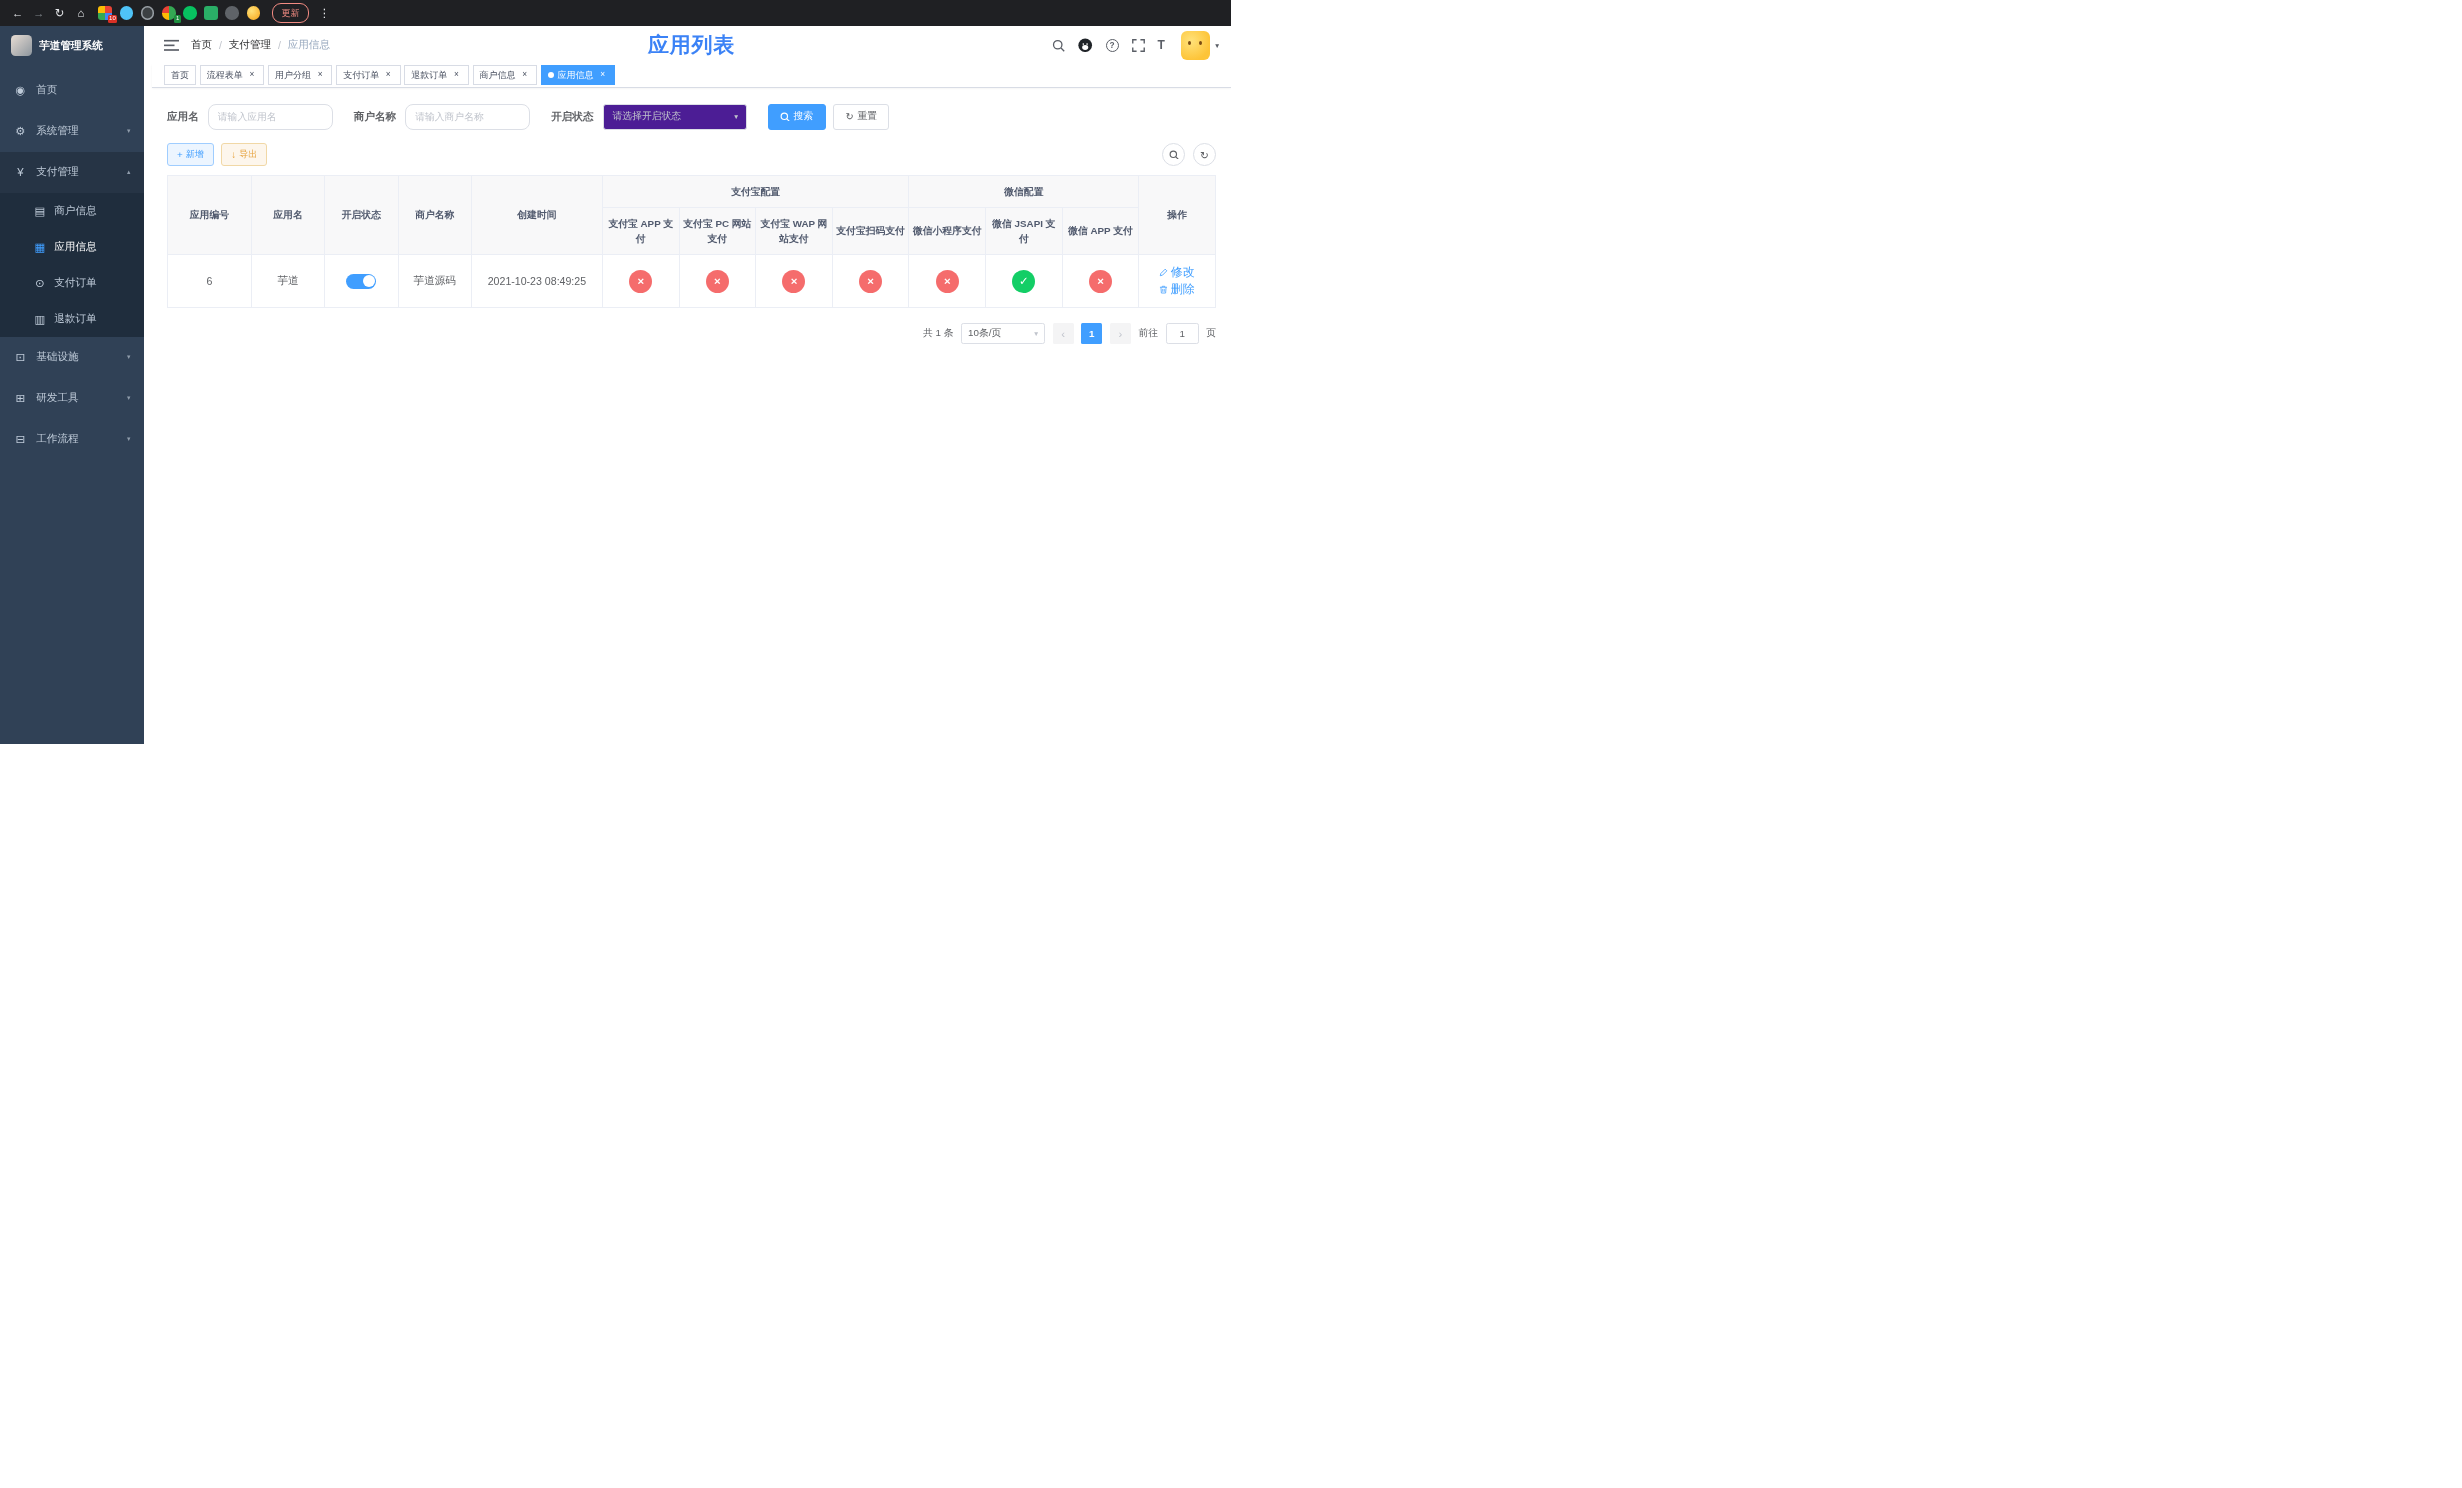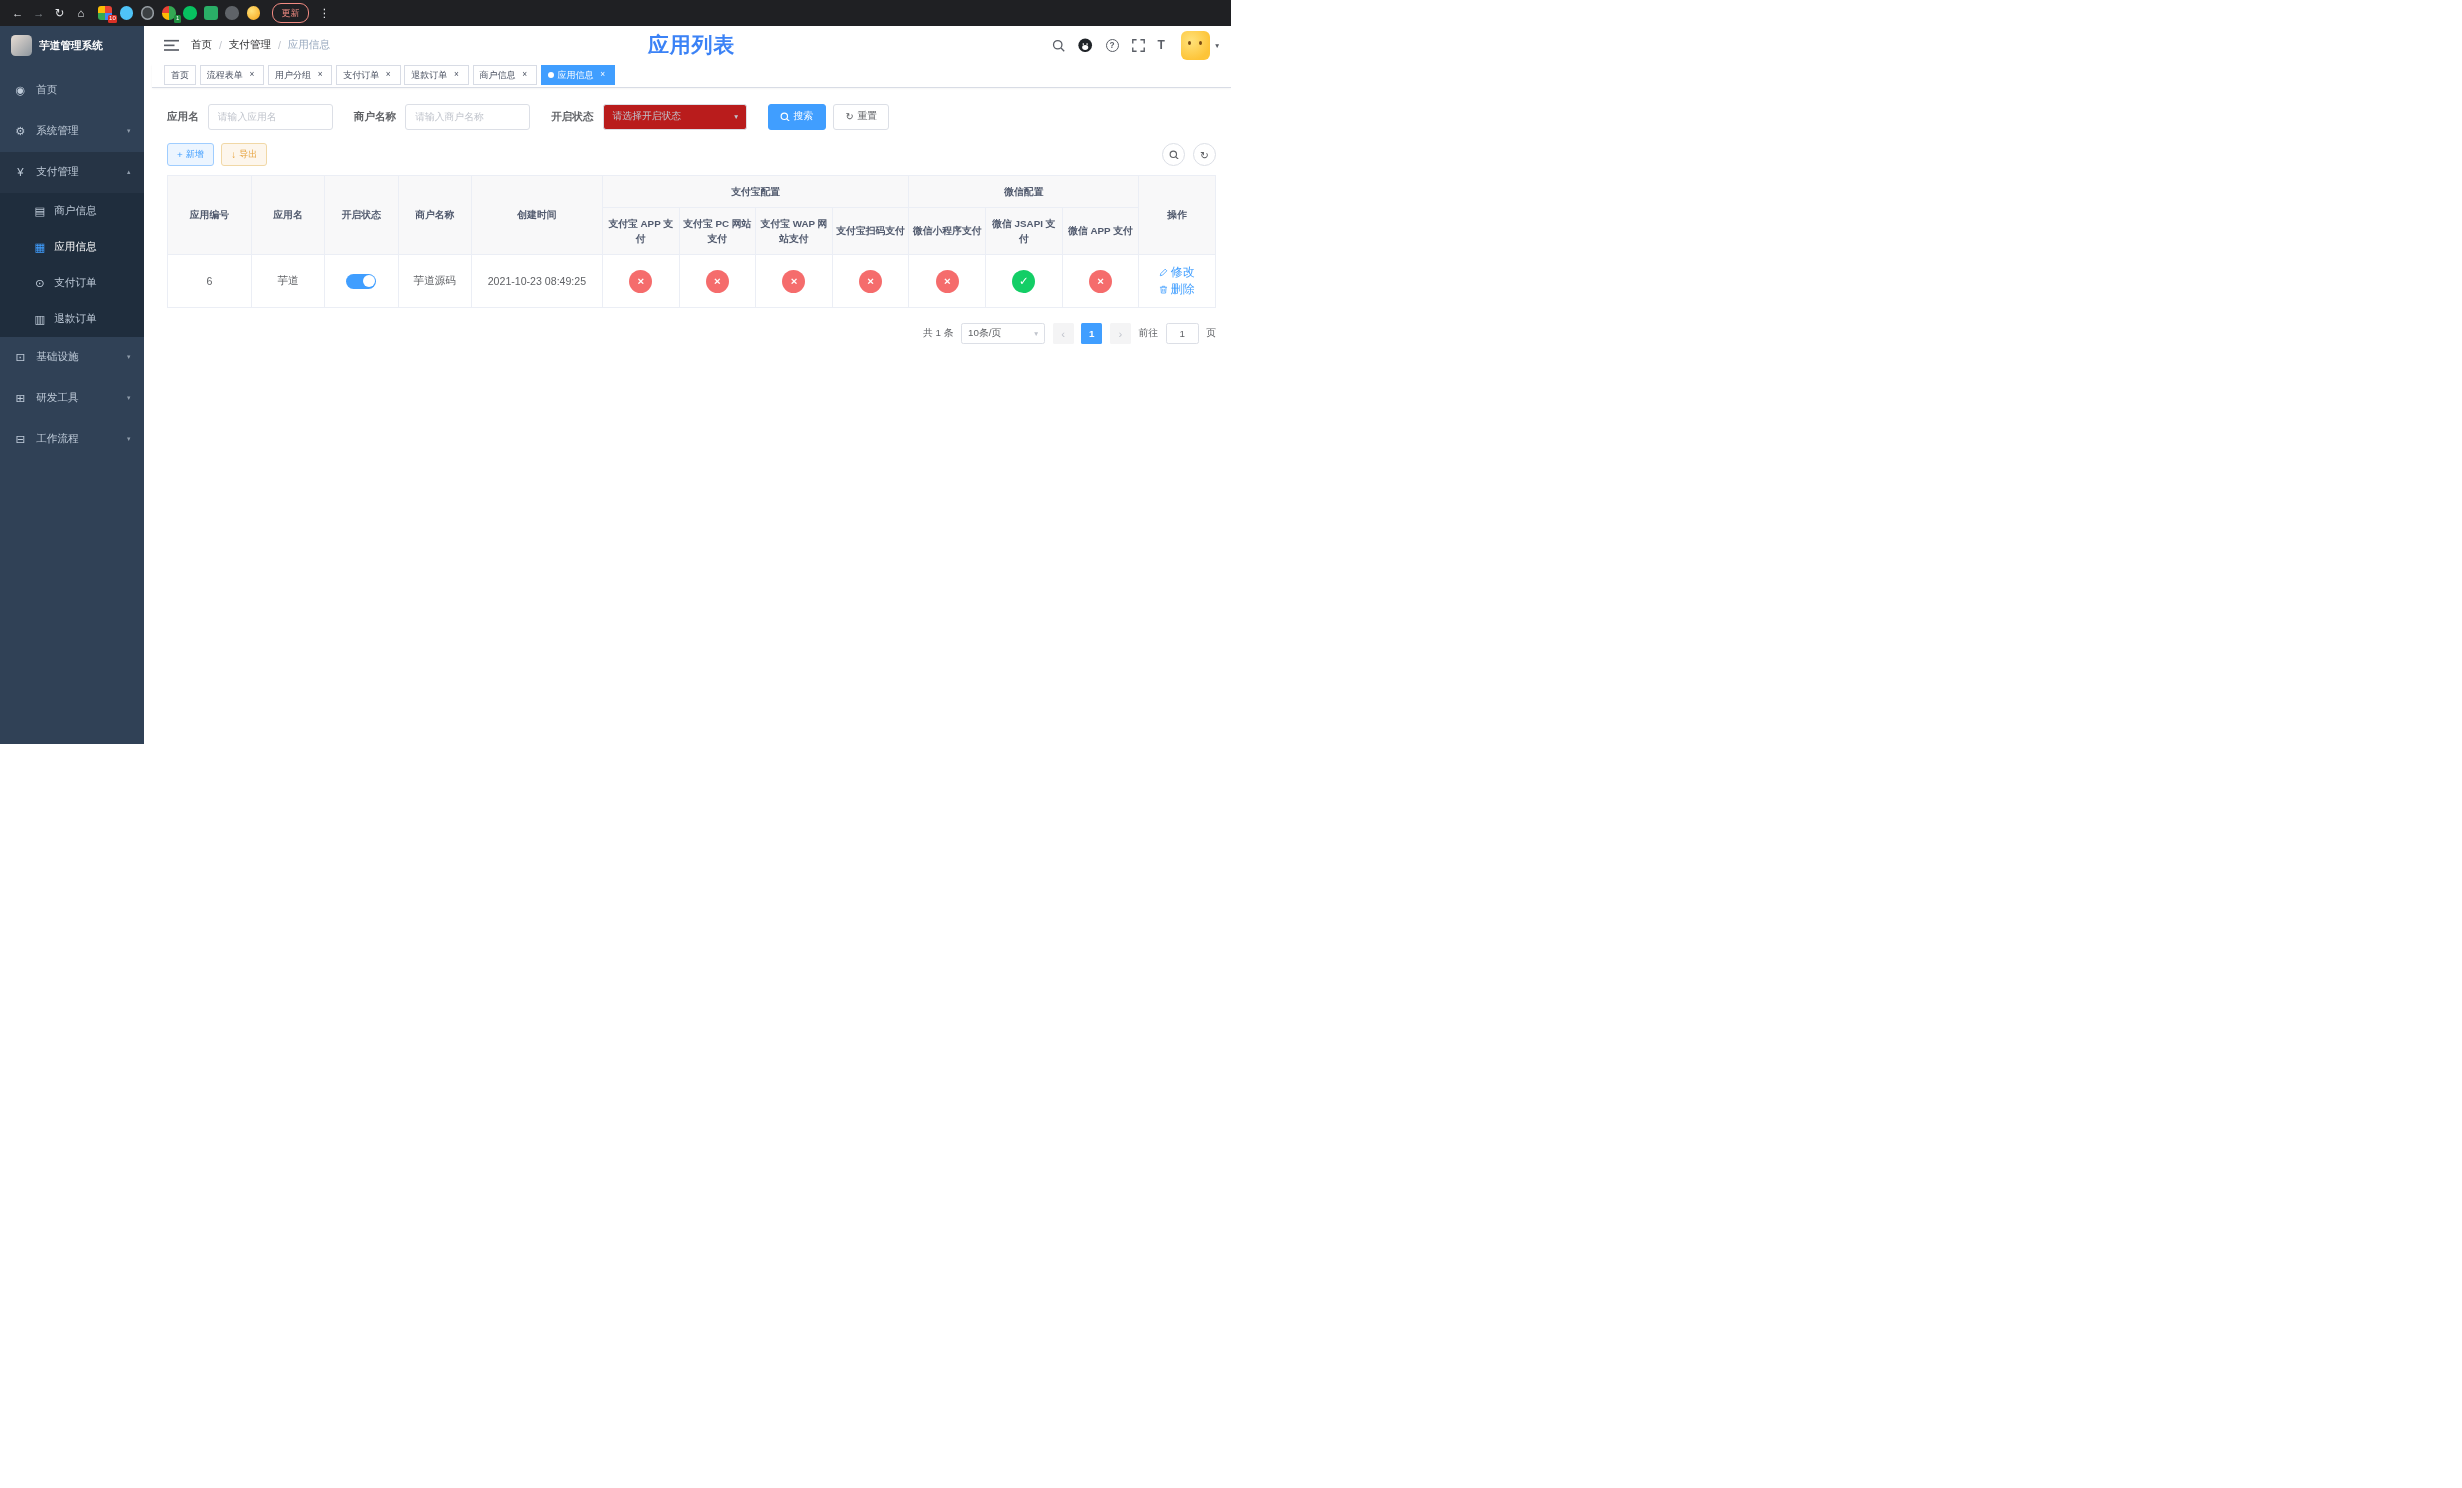--- a/index.html
+++ b/index.html
@@ -73,24 +73,24 @@
   .tag .tclose { font-size:8.3px; width:10.6px; height:10.6px; line-height:9.8px; text-align:center; border-radius:50%; }
   .tag.active { background:#409eff; border-color:#409eff; color:#fff; }
   .tag.active .dot { display:inline-block; }
 
   .content { flex:1; padding:16px 15px 0; overflow:auto; }
 
   
   .search-form { display:flex; align-items:center; flex-wrap:wrap; }
   .form-item { display:flex; align-items:center; margin-right:21px; margin-bottom:13.6px; }
   .form-label { font-weight:700; color:#606266; margin-right:9px; white-space:nowrap; }
-  .el-input { height:26px; border:0.8px solid #dcdfe6; border-radius:3px; padding:0 9px; font-size:9.8px; color:#606266; background:#fff; outline:none; font-family:inherit; }
+  .el-input { height:26px; border:0.8px solid #dcdfe6; border-radius:8px; padding:0 9px; font-size:9.8px; color:#606266; background:#fff; outline:none; font-family:inherit; }
   .el-input::placeholder { color:#c0c4cc; }
   .w165 { width:125px; }
-  .el-select { width:144px; height:26px; border:0.8px solid #dcdfe6; border-radius:3px; display:flex; align-items:center; justify-content:space-between; padding:0 7.6px 0 9px; background:#b91c1c; cursor:pointer; }
+  .el-select { width:144px; height:26px; border:0.8px solid #dcdfe6; border-radius:3px; display:flex; align-items:center; justify-content:space-between; padding:0 7.6px 0 9px; background:#4c1d95; cursor:pointer; }
   .sel-placeholder { color:#c0c4cc; font-size:9.8px; }
   .sel-caret { color:#c0c4cc; font-size:7.6px; }
   .btn { height:26px; display:inline-flex; align-items:center; gap:3.8px; padding:0 11.4px; border-radius:3px; border:0.8px solid #dcdfe6; background:#fff; color:#606266; font-size:9.8px; cursor:pointer; font-family:inherit; }
   .btn-primary { background:#409eff; border-color:#409eff; color:#fff; }
   .btn + .btn { margin-left:7.6px; }
   .ic { font-size:9.8px; line-height:1; }
 
   
   .toolbar { display:flex; align-items:center; margin-bottom:9px; }
   .btn-mini { height:23px; padding:0 9px; font-size:9px; border-radius:3px; display:inline-flex; align-items:center; gap:3px; cursor:pointer; font-family:inherit; }

